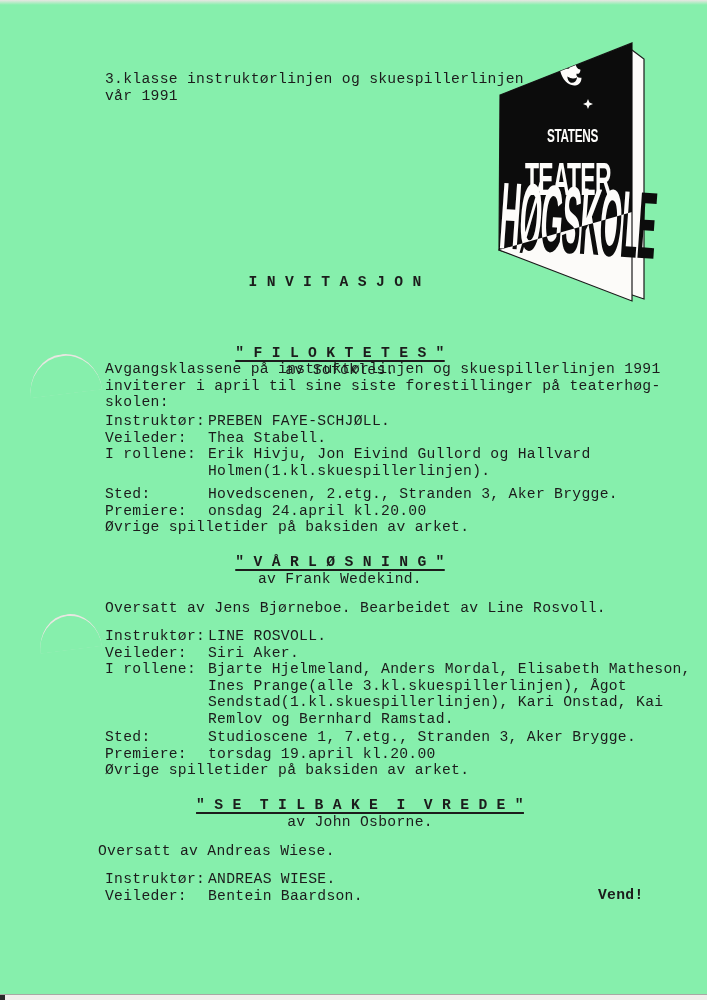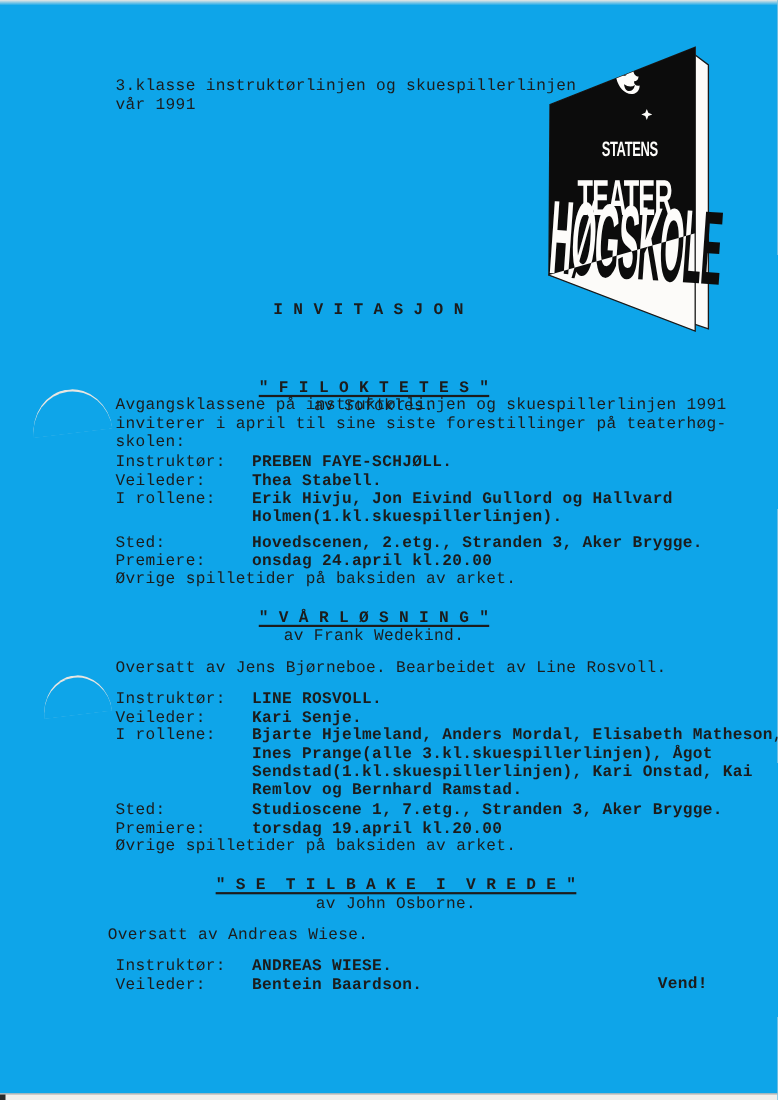--- a/index.html
+++ b/index.html
@@ -1,34 +1,34 @@
 <!DOCTYPE html>
 <html><head>
 <meta charset="utf-8">
 <style>
   html,body { margin:0; padding:0; background:#d9d9d9; }
   .page {
     position:relative; width:707px; height:1000px; margin:0 auto;
-    background:#0ea5e9; overflow:hidden;
+    background:#86efac; overflow:hidden;
     font-family:"Liberation Mono","DejaVu Sans Mono",monospace;
     color:#1c1c1c;
   }
   .mono { font-size:14.7px; line-height:16.5px; letter-spacing:0.02em; }
   .pre  { white-space:pre; }
   .b    { font-weight:bold; }
   .abs  { position:absolute; }
   .center-box { text-align:center; }
   .title-line {
     font-weight:bold; text-decoration:underline;
     text-underline-offset:3px; text-decoration-thickness:1.5px;
     white-space:pre;
   }
   .row { display:flex; }
   .row .lbl { flex:0 0 103px; white-space:pre; }
-  .row .val { font-weight:bold; white-space:pre;margin-left:21px; }
+  .row .val { font-weight:normal; white-space:pre; }
   
   .top-edge { position:absolute; left:0; top:0; width:707px; height:5px;
     background:linear-gradient(to bottom,#e9e7e3,rgba(252,251,249,0)); }
   .bottom-strip { position:absolute; left:0; top:994px; width:707px; height:6px;
     background:#f0efec; border-top:1.5px solid #a9a7a4; }
   .corner-speck { position:absolute; left:0; top:995px; width:5px; height:5px; background:#2a2a2a; }
   .arc { position:absolute; border-top:2px solid #e8e6e1;
     border-radius:50% 50% 0 0 / 100% 100% 0 0; }
   .arc1 { left:28px; top:354px; width:72px; height:38px; transform:rotate(-7deg); }
   .arc2 { left:38px; top:614px; width:62px; height:34px; transform:rotate(-7deg); }
@@ -127,21 +127,21 @@
     <span class="pre">av Frank Wedekind.</span>
   </div>
   <div class="abs mono pre" style="left:105px; top:600px;">Oversatt av Jens Bjørneboe. Bearbeidet av Line Rosvoll.</div>
   <div class="abs mono" style="left:105px; top:628px; width:580px;">
     <div class="row">
       <span class="lbl">Instruktør:</span>
       <span class="val">LINE ROSVOLL.</span>
     </div>
     <div class="row">
       <span class="lbl">Veileder:</span>
-      <span class="val">Kari Senje.</span>
+      <span class="val">Siri Aker.</span>
     </div>
     <div class="row">
       <span class="lbl">I rollene:</span>
       <span class="val">Bjarte Hjelmeland, Anders Mordal, Elisabeth Matheson,
 Ines Prange(alle 3.kl.skuespillerlinjen), Ågot
 Sendstad(1.kl.skuespillerlinjen), Kari Onstad, Kai
 Remlov og Bernhard Ramstad.</span>
     </div>
   </div>
   <div class="abs mono" style="left:105px; top:729px; width:580px;">

